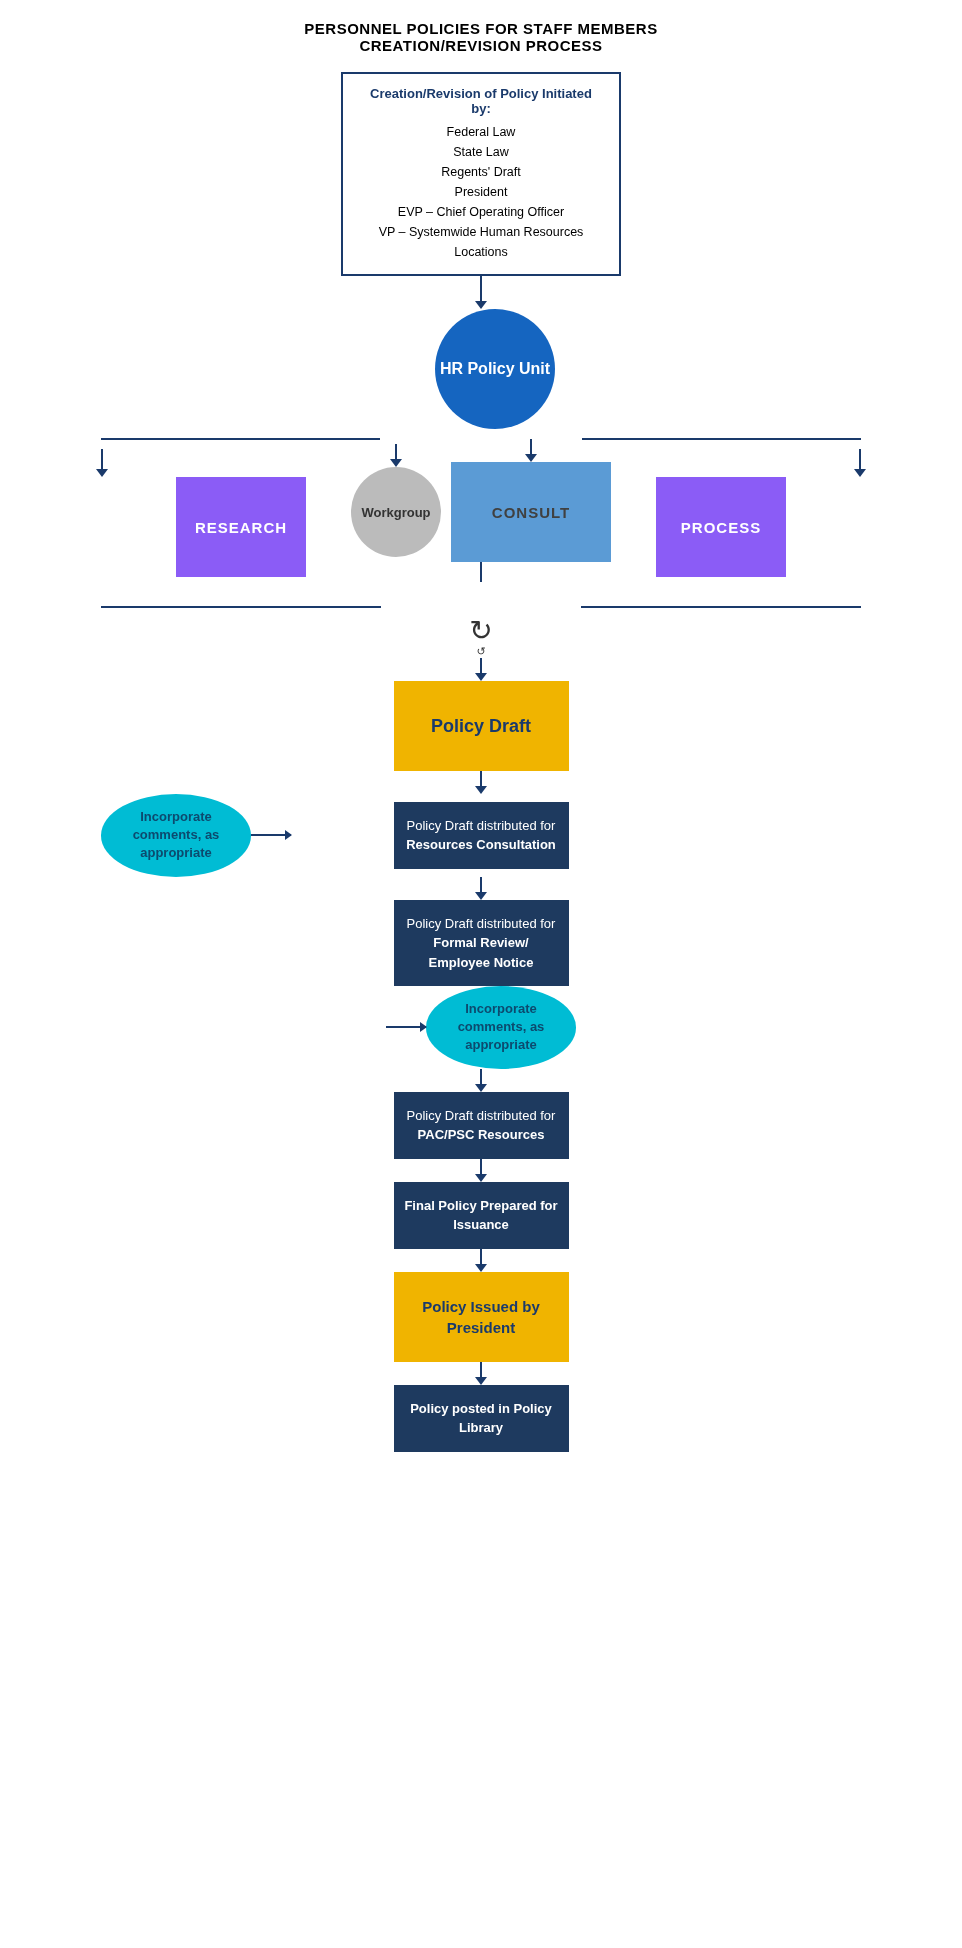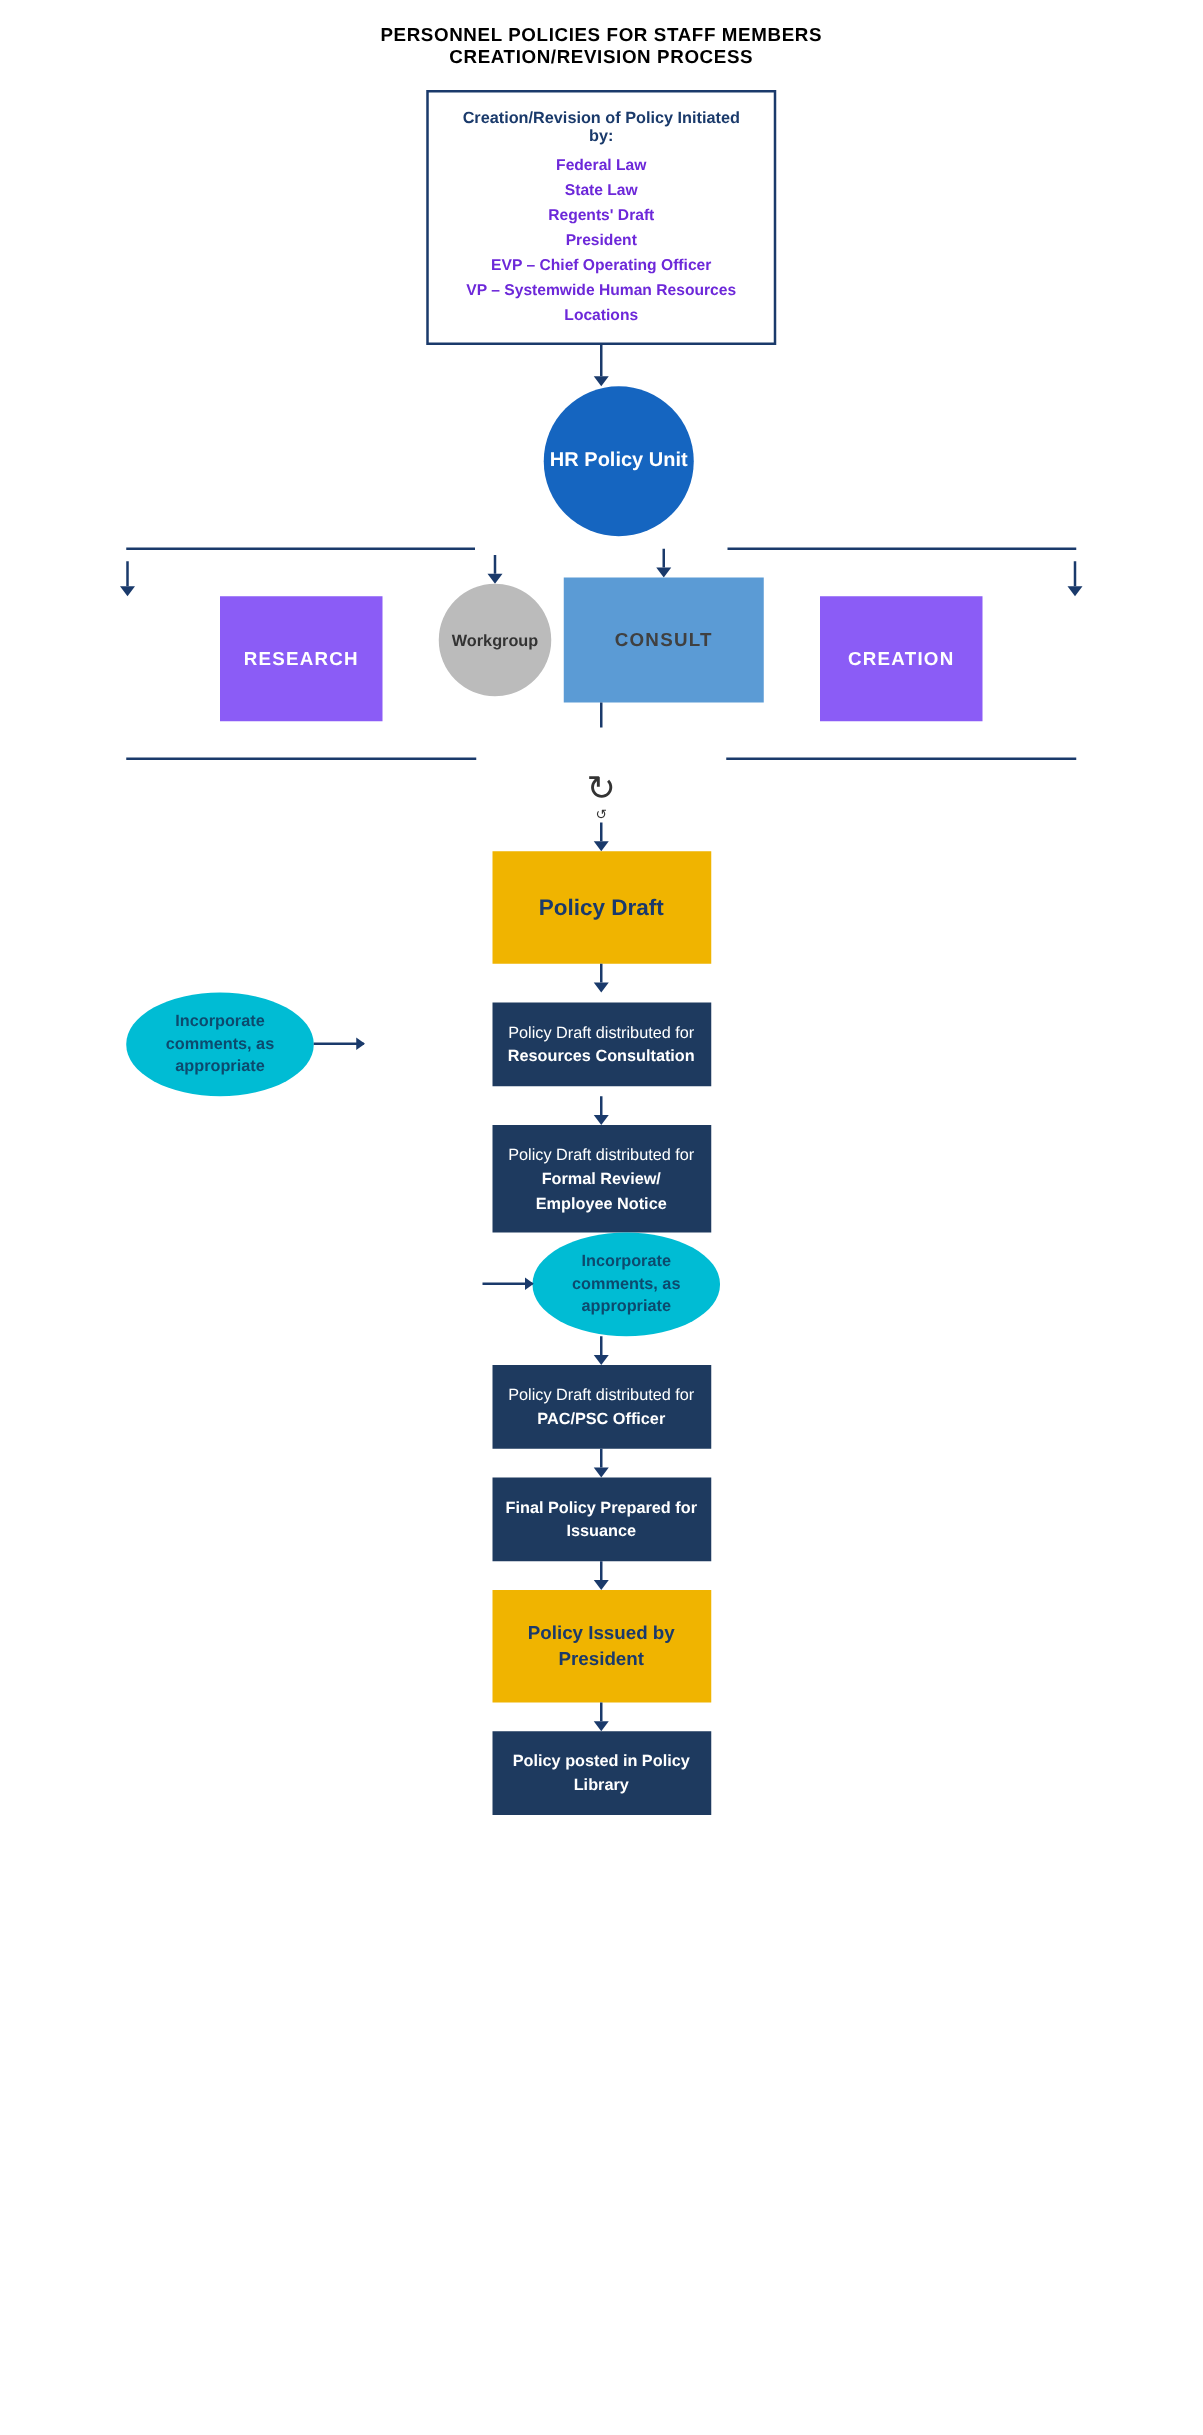--- a/index.html
+++ b/index.html
@@ -33,24 +33,23 @@
       width: 280px;
       font-size: 13px;
       color: #1a3a6b;
     }
     .initiation-box .init-title {
       font-weight: bold;
       color: #1a3a6b;
       margin-bottom: 6px;
     }
     .initiation-box .init-item {
-      color: #6d28d9;
+      color: #000000;
       font-size: 12.5px;
       line-height: 1.6;
-      font-weight: bold;
     }
     
     .hr-circle {
       width: 120px;
       height: 120px;
       border-radius: 50%;
       background: #1565c0;
       display: flex;
       align-items: center;
       justify-content: center;
@@ -275,21 +274,21 @@
       <div style="flex:1;display:flex;flex-direction:column;align-items:center;">
         <div style="display:flex;width:100%;height:20px;align-items:center;">
           <div style="width:1px;"></div>
           <div style="flex:1;height:2px;background:#1a3a6b;"></div>
         </div>
         <div style="display:flex;flex-direction:column;align-items:flex-end;width:100%;">
           <div style="width:2px;height:20px;background:#1a3a6b;margin-right:0;"></div>
           <div class="arrow-tip-down" style="margin-right:-5px;"></div>
         </div>
         <div class="side-box">
-          <span>CREATION</span>
+          <span>PROCESS</span>
         </div>
 
         <div style="display:flex;width:100%;height:20px;align-items:center;margin-top:20px;">
           <div style="flex:1;height:2px;background:#1a3a6b;"></div>
         </div>
       </div>
     </div>
   </div>
 
   <div style="display:flex;flex-direction:column;align-items:center;">
@@ -352,21 +351,21 @@
     </div>
   </div>
 
   <div style="display:flex;flex-direction:column;align-items:center;">
     <div class="v-seg" style="height:15px;"></div>
     <div class="arrow-tip-down"></div>
   </div>
 
   <div class="dark-box">
     <span>Policy Draft distributed for </span>
-    <strong>PAC/PSC Officer</strong>
+    <strong>PAC/PSC Resources</strong>
   </div>
 
   <div style="display:flex;flex-direction:column;align-items:center;">
     <div class="v-seg" style="height:15px;"></div>
     <div class="arrow-tip-down"></div>
   </div>
 
   <div class="dark-box">
     <strong>Final Policy Prepared for Issuance</strong>
   </div>

